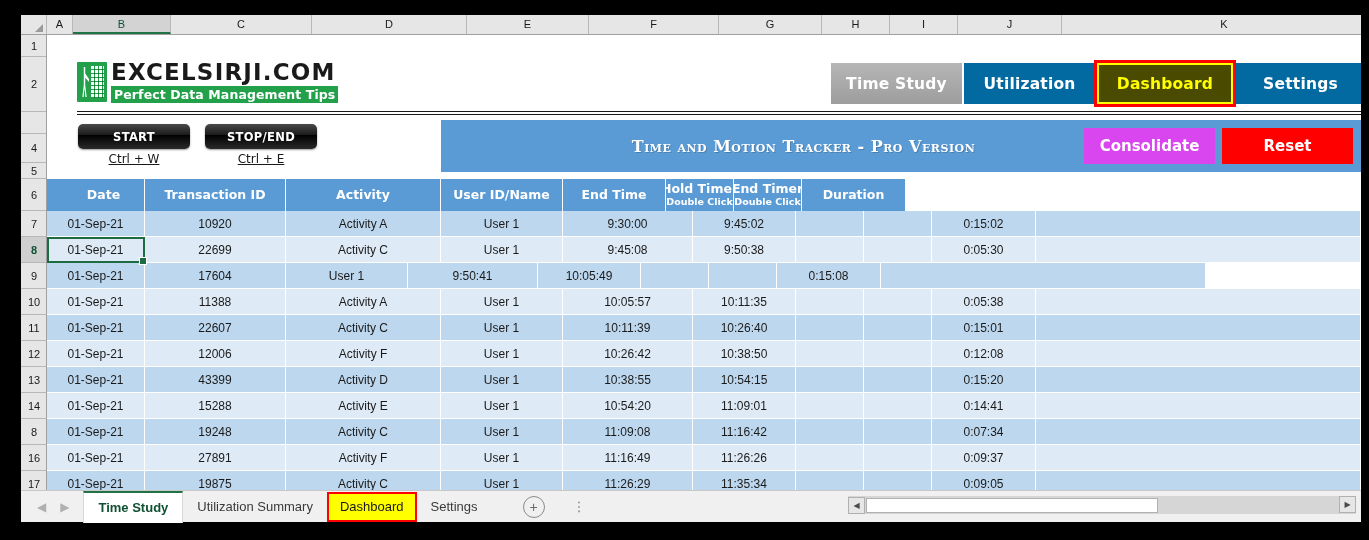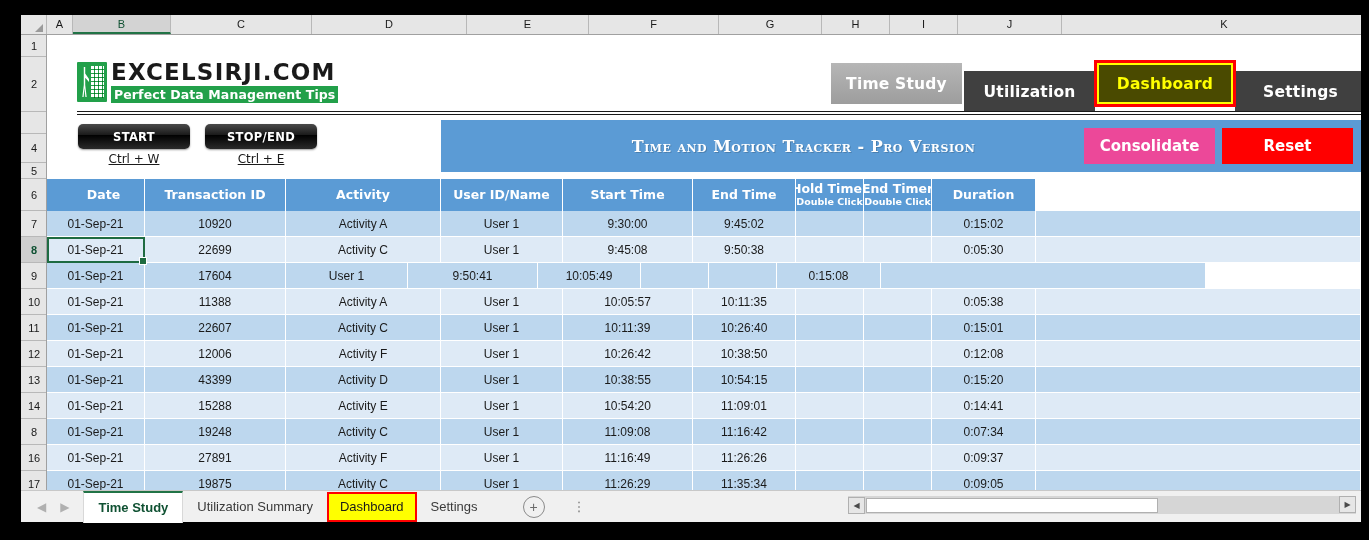--- a/index.html
+++ b/index.html
@@ -139,21 +139,21 @@
     font-size: 15.5px; font-weight: bold;
     color: #ffffff;
     font-family: "DejaVu Sans", sans-serif;
     cursor: pointer;
     letter-spacing: 0.2px;
   }
   .navbtn.grey {
     background: linear-gradient(to bottom,#b6b6b6,#9d9d9d);
     color: #ffffff;
   }
-  .navbtn.blue { background: #404040; margin-top: 8px; }
+  .navbtn.blue { background: #0369a1; }
   .navbtn.active {
     background: #4a4a00;
     color: #ffff00;
     border: 2px solid #ffff00;
     outline: 3px solid #ff0000;
     outline-offset: 0px;
     width: 136px;
     position: relative; z-index: 5;
   }
 
@@ -207,21 +207,21 @@
     position: absolute; right: 8px; top: 8px;
     display: flex; gap: 7px;
   }
   .bannerbtn {
     width: 131px; height: 36px;
     display: flex; align-items: center; justify-content: center;
     font-size: 15px; font-weight: bold; color: #ffffff;
     font-family: "DejaVu Sans", sans-serif;
     cursor: pointer;
   }
-  .bannerbtn.green { background: #ec4899; text-align: center; }
+  .bannerbtn.green { background: #d946ef; text-align: center; }
   .bannerbtn.red   { background: #FF0000; }
 
   
   .tbl { position: absolute; left: 0; top: 144px; width: 1314px; }
   .trow { display: flex; width: 1314px; }
   .thead-row { height: 32px; }
   .tcell {
     flex: 0 0 auto;
     display: flex; align-items: center; justify-content: center;
     font-size: 12px; color: #1a1a1a;
@@ -412,23 +412,20 @@
           </div>
           <div class="tcell" style="flex: 0 0 141px;">
             <div>Transaction ID</div>
           </div>
           <div class="tcell" style="flex: 0 0 155px;">
             <div>Activity</div>
           </div>
           <div class="tcell" style="flex: 0 0 122px;">
             <div>User ID/Name</div>
           </div>
-          <div class="tcell" style="flex: 0 0 130px;">
-            <div>Start Time</div>
-          </div>
           <div class="tcell" style="flex: 0 0 103px;">
             <div>End Time</div>
           </div>
           <div class="tcell" style="flex: 0 0 68px;">
             <div>Hold Timer</div>
             <div class="sub">(Double Click)</div>
           </div>
           <div class="tcell" style="flex: 0 0 68px;">
             <div>End Timer</div>
             <div class="sub">(Double Click)</div>

